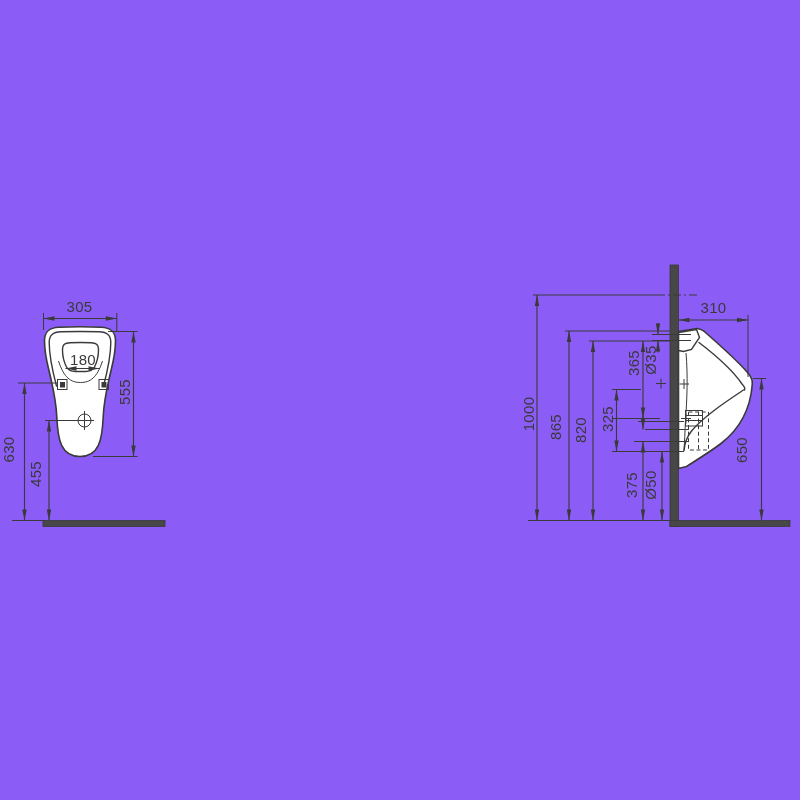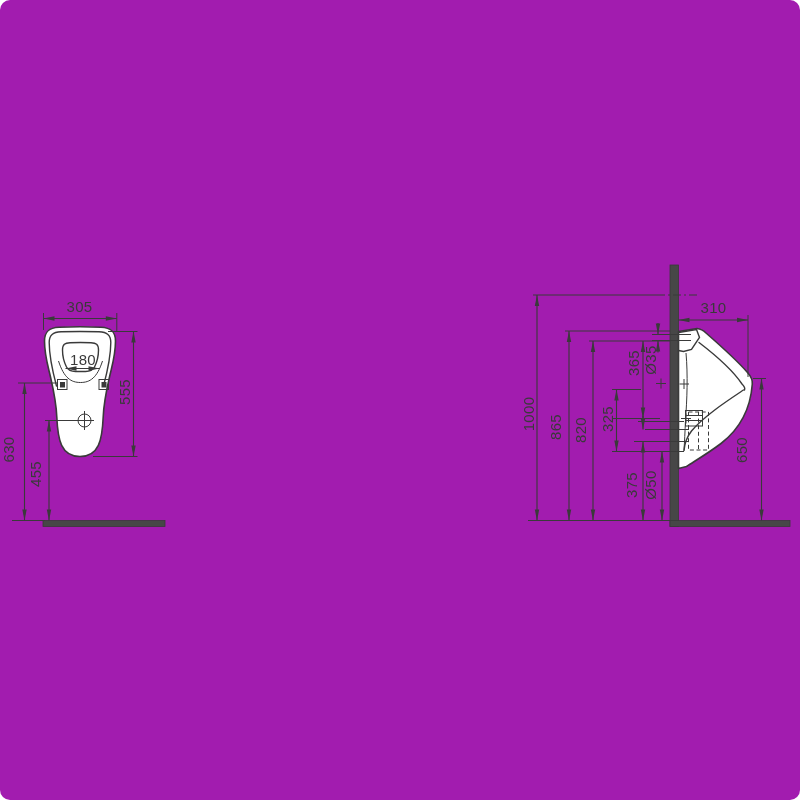--- a/index.html
+++ b/index.html
@@ -1,16 +1,16 @@
 <!DOCTYPE html>
 <html><head>
 <meta charset="utf-8">
 <style>
   html,body{margin:0;padding:0;background:#ffffff;}
-  .stage{width:800px;height:800px;position:relative;background:#a21caf;border-radius:10px;}
+  .stage{width:800px;height:800px;position:relative;background:#8b5cf6;}
   svg{display:block;}
   .ol{fill:#ffffff;stroke:#3a3a3a;stroke-width:1.6;stroke-linejoin:round;}
   .ln{fill:none;stroke:#3a3a3a;stroke-width:1.4;stroke-linecap:round;}
   .thin{fill:none;stroke:#3a3a3a;stroke-width:1;}
   .dim{fill:none;stroke:#3a3a3a;stroke-width:1.1;}
   .dark{fill:#474747;stroke:#3a3a3a;stroke-width:0.8;}
   .dash{stroke-dasharray:4 2.6;}
   .dashdot{stroke-dasharray:8 3 2 3;}
   text{font-family:"Liberation Sans",sans-serif;font-size:15px;fill:#3a3a3a;letter-spacing:0.3px;}
 </style>

